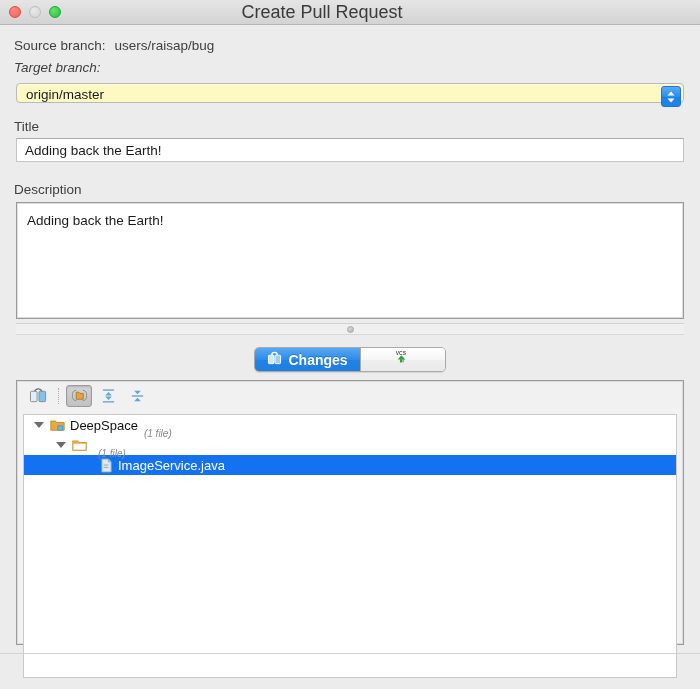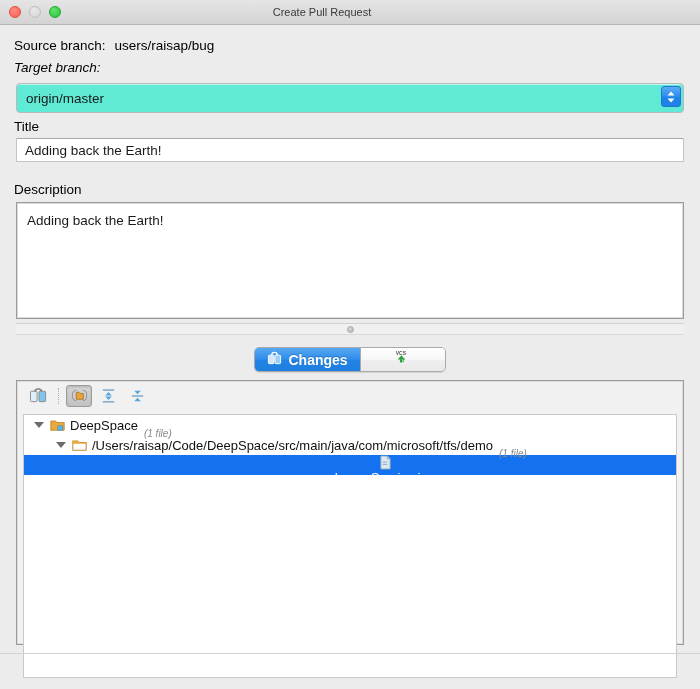--- a/index.html
+++ b/index.html
@@ -24,50 +24,50 @@
     display: flex; align-items: center;
   }
   .traffic { display: flex; gap: 8px; margin-left: 9px; }
   .light { width: 12px; height: 12px; border-radius: 50%; }
   .light.red    { background: radial-gradient(circle at 35% 30%, #ff8a80, #fc5f55); border: 1px solid #e04a41; }
   .light.yellow { background: radial-gradient(circle at 35% 30%, #e8e8e8, #d4d4d4); border: 1px solid #bdbdbd; }
   .light.green  { background: radial-gradient(circle at 35% 30%, #65e06f, #22c53a); border: 1px solid #1ea830; }
   .title-text {
     position: absolute; left: 0; width: 644px;
     text-align: center;
-    font-size: 11px; color: #3a3a3a;
+    font-size: 18px; color: #3a3a3a;
     pointer-events: none;
   }
 
   
   .content {
     position: absolute; top: 25px; left: 0;
     width: 700px; height: 664px;
     background: #ececec;
   }
 
   .label {
-    font-size: 13.5px; color: #000000;
+    font-size: 13.5px; color: #404040;
   }
 
   .row-src {
     position: absolute; left: 14px; top: 13px;
     display: flex; gap: 9px;
   }
   .row-target { position: absolute; left: 14px; top: 35px; font-style: italic; }
 
   
   .combo {
     position: absolute; left: 16px; top: 58px;
-    width: 668px; height: 30px;
-    background: #5eead4;
+    width: 668px; height: 20px;
+    background: #fef9c3;
     border: 1px solid #b9b9b9;
     border-radius: 4px;
     box-shadow: 0 1px 0 rgba(255,255,255,0.6) inset;
-    display: flex; align-items: center;
+    display: flex; align-items: flex-end;
   }
   .combo-value {
     font-size: 13.5px; color: #1a1a1a;
     padding-left: 9px;
   }
   .stepper {
     position: absolute; right: 2px; top: 2px;
     width: 20px; height: 21px;
     border-radius: 3px;
     background: linear-gradient(to bottom, #5cabf5 0%, #2a8ded 50%, #1f82e8 51%, #1f82e8 100%);
@@ -343,25 +343,24 @@
       </div>
 
       <div class="trow" style="padding-left:32px;">
         <span class="arrow"></span>
         <span class="nodeicon">
           <svg width="15" height="13" viewBox="0 0 16 14" aria-hidden="true">
             <path d="M0.8 2.2 h5.2 l1.3 1.6 h7.9 v8.3 h-14.4 z" fill="#ffffff" stroke="#c4892f" stroke-width="1.1"></path>
             <path d="M0.8 2.2 h5.2 l1.3 1.6 h7.9 v1.2 h-14.4 z" fill="#e9a93d" stroke="none"></path>
           </svg>
         </span>
-        <span>/Users/raisap/Code/DeepSpace/src/main/java/com/microsoft/tfs/demo</span>
         <span class="count">(1 file)</span>
       </div>
 
-      <div class="trow selected" style="padding-left:76px;flex-direction:column;">
+      <div class="trow selected" style="padding-left:76px;">
         <span class="nodeicon">
           <svg width="13" height="15" viewBox="0 0 14 16" aria-hidden="true">
             <path d="M2 1 h7 l3 3 v11 h-10 z" fill="#dce9f4" stroke="#8fa7b8" stroke-width="1"></path>
             <path d="M9 1 v3 h3" fill="#b9cfe0" stroke="#8fa7b8" stroke-width="1"></path>
             <rect x="4" y="7" width="5" height="1" fill="#8fa7b8"></rect>
             <rect x="4" y="9.5" width="5" height="1" fill="#8fa7b8"></rect>
           </svg>
         </span>
         <span>ImageService.java</span>
       </div>

